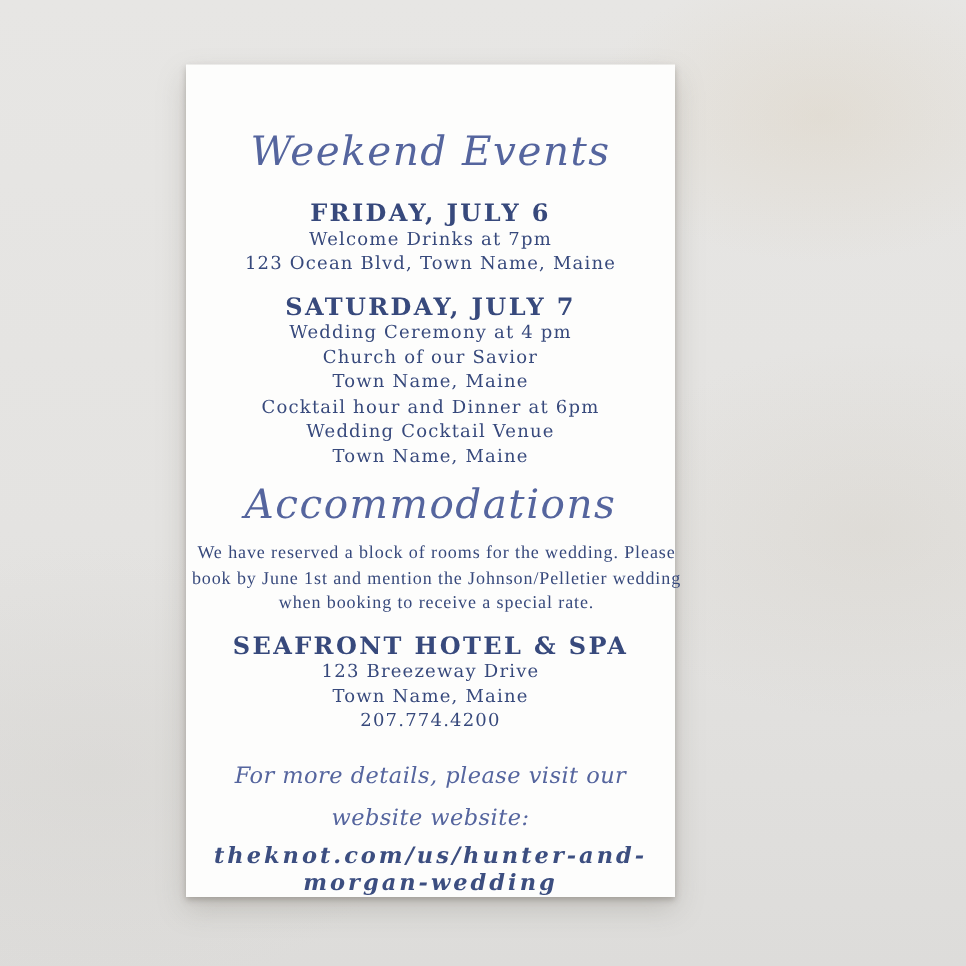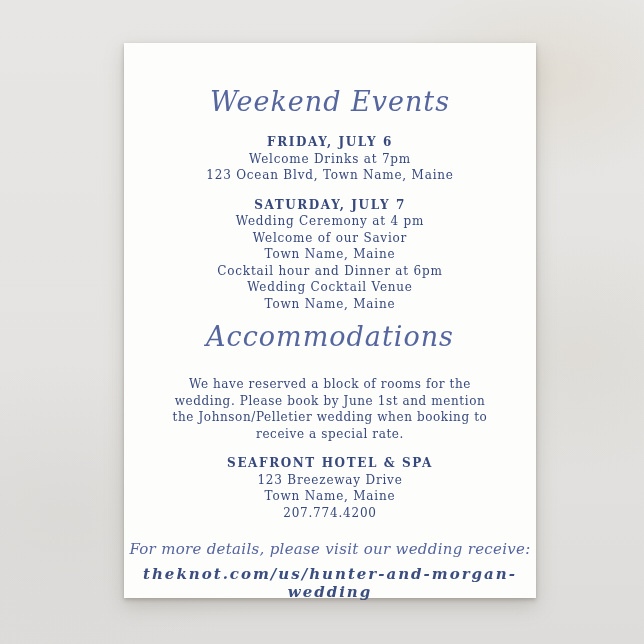--- a/index.html
+++ b/index.html
@@ -10,57 +10,58 @@
   }
   .backdrop{
     position:absolute;inset:0;
     background:
       radial-gradient(220px 140px at 85% 12%, rgba(214,200,176,0.30), rgba(214,200,176,0) 70%),
       radial-gradient(260px 180px at 90% 55%, rgba(205,198,185,0.25), rgba(205,198,185,0) 70%),
       radial-gradient(300px 200px at 10% 80%, rgba(210,208,204,0.35), rgba(210,208,204,0) 75%),
       linear-gradient(180deg,#e7e6e4 0%,#e4e3e1 55%,#dddcda 100%);
   }
   .card{
-    position:absolute;left:124px;top:43px;width:412px;height:555px;
+    position:absolute;left:124px;top:43px;width:326px;height:555px;
     background:#fdfdfc;
     box-shadow:0 2px 4px rgba(120,114,104,0.45), 0 8px 18px rgba(120,114,104,0.28);
     text-align:center;
     color:#37497c;
   }
   .script{
     font-style:italic;
     color:#55659e;
   }
   .heading-script{
     font-size:27px;
     line-height:38px;
     letter-spacing:1px;
     font-weight:normal;
     margin:0;
   }
   .events-heading{padding-top:40px;}
   .accommodations-heading{margin-top:6px;}
   .block{margin-top:13px;}
   .block-title{
-    font-size:12px;
+    font-size:16px;
     font-weight:bold;
     letter-spacing:1.6px;
     line-height:16.5px;
   }
   .line{
     font-size:12px;
     line-height:16.5px;
     letter-spacing:0.8px;
   }
   .paragraph{
     width:334px;
-    margin:20px auto 0 auto;
+    margin:4px auto 0 auto;
     font-size:12px;
     line-height:16.5px;
     letter-spacing:0.6px;
+    font-family:Liberation Serif, serif;
   }
   .website-prompt{
     margin-top:14px;
     font-size:15px;
     line-height:28px;
     letter-spacing:0.3px;
   }
   .website-url{
     margin-top:2px;
     font-size:15px;
@@ -81,35 +82,35 @@
 
   <div class="block">
     <div class="block-title">FRIDAY, JULY 6</div>
     <div class="line">Welcome Drinks at 7pm</div>
     <div class="line">123 Ocean Blvd, Town Name, Maine</div>
   </div>
 
   <div class="block">
     <div class="block-title">SATURDAY, JULY 7</div>
     <div class="line">Wedding Ceremony at 4 pm</div>
-    <div class="line">Welcome of our Savior</div>
+    <div class="line">Church of our Savior</div>
     <div class="line">Town Name, Maine</div>
     <div class="line">Cocktail hour and Dinner at 6pm</div>
     <div class="line">Wedding Cocktail Venue</div>
     <div class="line">Town Name, Maine</div>
   </div>
 
   <div class="script heading-script accommodations-heading">Accommodations</div>
 
   <div class="paragraph">We have reserved a block of rooms for the wedding. Please book by June 1st and mention the Johnson/Pelletier wedding when booking to receive a special rate.</div>
 
   <div class="block">
     <div class="block-title">SEAFRONT HOTEL &amp; SPA</div>
     <div class="line">123 Breezeway Drive</div>
     <div class="line">Town Name, Maine</div>
     <div class="line">207.774.4200</div>
   </div>
 
-  <div class="script website-prompt">For more details, please visit our wedding receive:</div>
+  <div class="script website-prompt">For more details, please visit our website website:</div>
 
   <div class="website-url">theknot.com/us/hunter-and-morgan-wedding</div>
 
 </div>
 
 </body></html>

